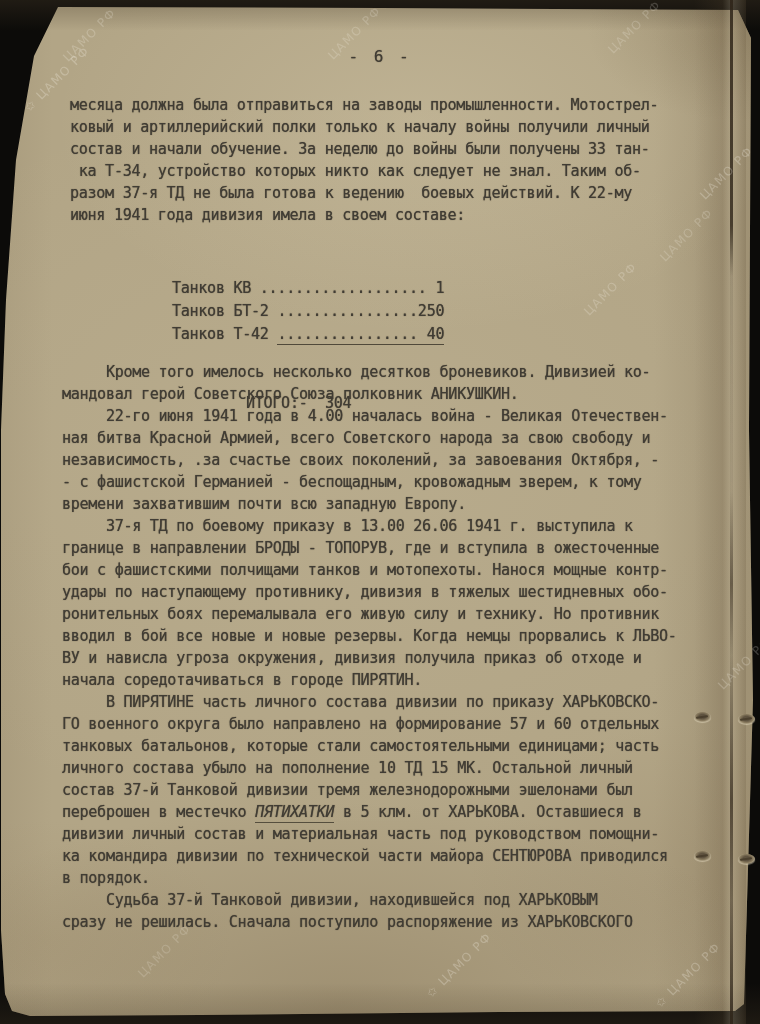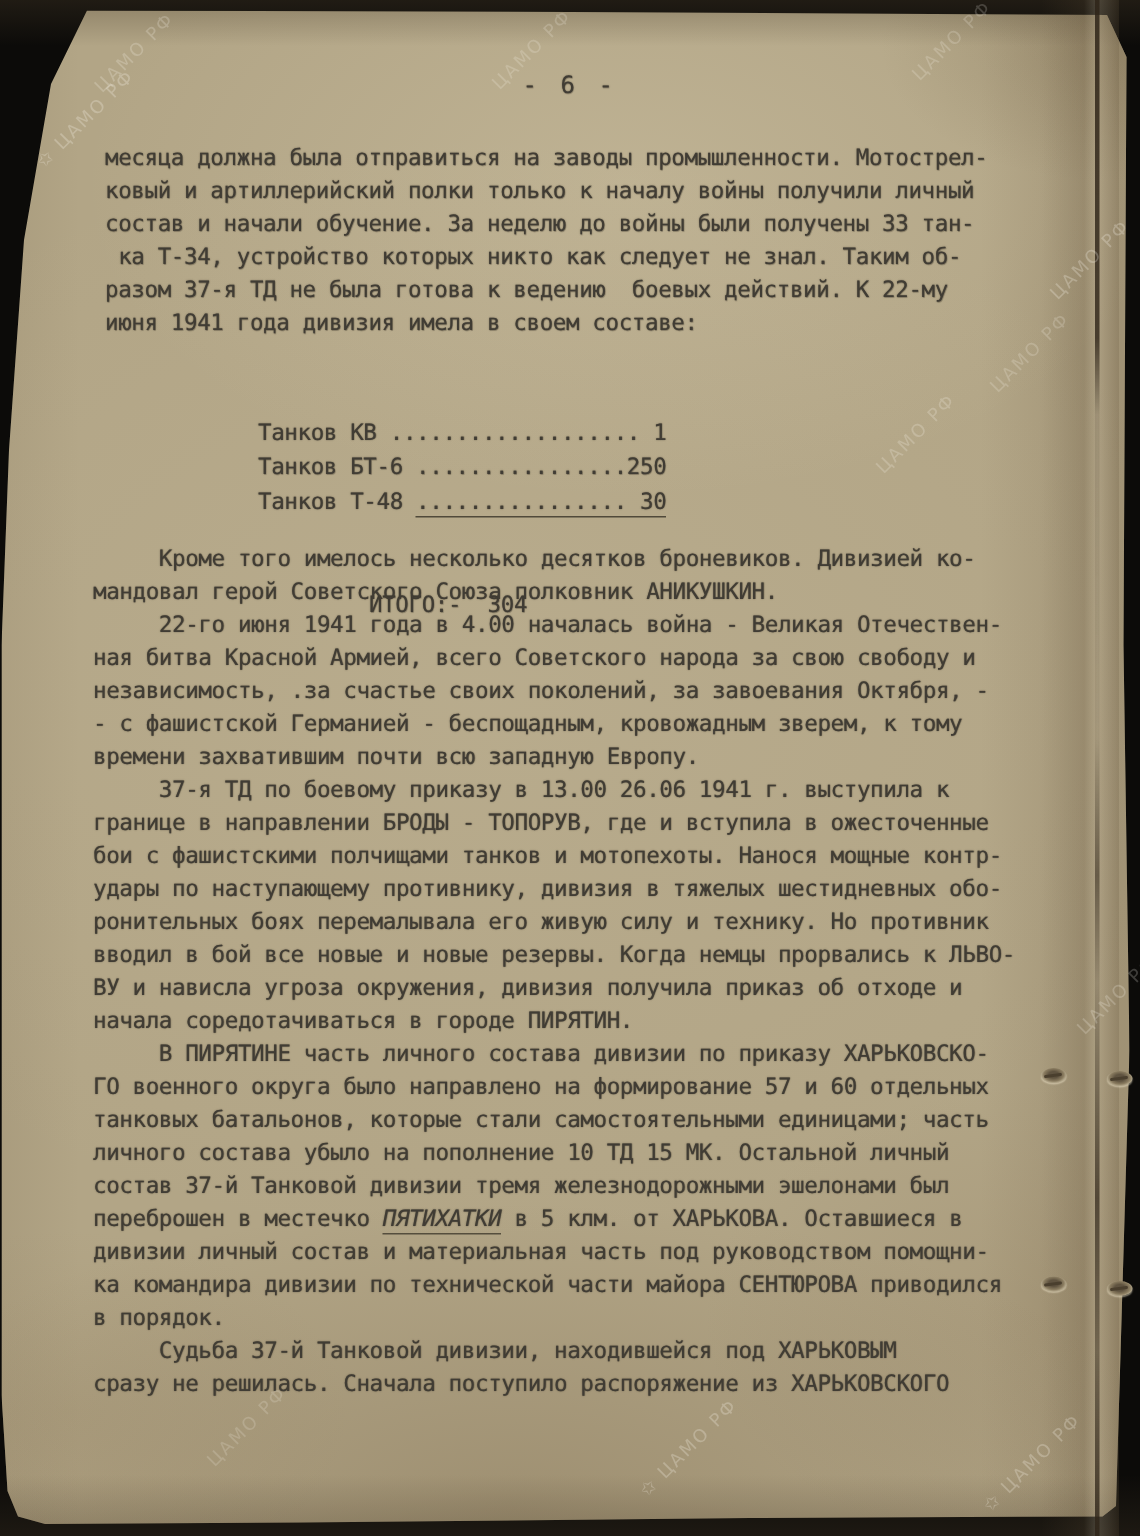--- a/index.html
+++ b/index.html
@@ -64,21 +64,21 @@
   <div id="paper"></div>
   <div id="paper-shade"></div>
   <div class="crease-soft"></div>
   <div class="crease" id="crease" style="left: 730px;"></div>
 
   <div class="tw" id="pagenum">- 6 -</div>
 
   <div class="tw" id="para1"><div>месяца должна была отправиться на заводы промышленности. Мотострел-</div><div>ковый и артиллерийский полки только к началу войны получили личный</div><div>состав и начали обучение. За неделю до войны были получены 33 тан-</div><div> ка Т-34, устройство которых никто как следует не знал. Таким об-</div><div>разом 37-я ТД не была готова к ведению  боевых действий. К 22-му</div><div>июня 1941 года дивизия имела в своем составе:</div></div>
 
   <div class="tw" id="tanktable">
-    <div id="tankrows"><div><span>Танков КВ </span><span>................... 1</span></div><div><span>Танков БТ-6 </span><span>................250</span></div><div><span>Танков Т-48 </span><span class="ul">................ 30</span></div></div>
+    <div id="tankrows"><div><span>Танков КВ </span><span>................... 1</span></div><div><span>Танков БТ-2 </span><span>................250</span></div><div><span>Танков Т-42 </span><span class="ul">................ 40</span></div></div>
     <div id="total-line">ИТОГО:-  304</div>
   </div>
 
   <div class="tw" id="bodytext"><div>     Кроме того имелось несколько десятков броневиков. Дивизией ко-</div><div>мандовал герой Советского Союза полковник АНИКУШКИН.</div><div>     22-го июня 1941 года в 4.00 началась война - Великая Отечествен-</div><div>ная битва Красной Армией, всего Советского народа за свою свободу и</div><div>независимость, .за счастье своих поколений, за завоевания Октября, -</div><div>- с фашистской Германией - беспощадным, кровожадным зверем, к тому</div><div>времени захватившим почти всю западную Европу.</div><div>     37-я ТД по боевому приказу в 13.00 26.06 1941 г. выступила к</div><div>границе в направлении БРОДЫ - ТОПОРУВ, где и вступила в ожесточенные</div><div>бои с фашистскими полчищами танков и мотопехоты. Нанося мощные контр-</div><div>удары по наступающему противнику, дивизия в тяжелых шестидневных обо-</div><div>ронительных боях перемалывала его живую силу и технику. Но противник</div><div>вводил в бой все новые и новые резервы. Когда немцы прорвались к ЛЬВО-</div><div>ВУ и нависла угроза окружения, дивизия получила приказ об отходе и</div><div>начала соредотачиваться в городе ПИРЯТИН.</div><div>     В ПИРЯТИНЕ часть личного состава дивизии по приказу ХАРЬКОВСКО-</div><div>ГО военного округа было направлено на формирование 57 и 60 отдельных</div><div>танковых батальонов, которые стали самостоятельными единицами; часть</div><div>личного состава убыло на пополнение 10 ТД 15 МК. Остальной личный</div><div>состав 37-й Танковой дивизии тремя железнодорожными эшелонами был</div><div>переброшен в местечко <span class="uword">ПЯТИХАТКИ</span> в 5 клм. от ХАРЬКОВА. Оставшиеся в</div><div>дивизии личный состав и материальная часть под руководством помощни-</div><div>ка командира дивизии по технической части майора СЕНТЮРОВА приводился</div><div>в порядок.</div><div>     Судьба 37-й Танковой дивизии, находившейся под ХАРЬКОВЫМ</div><div>сразу не решилась. Сначала поступило распоряжение из ХАРЬКОВСКОГО</div></div>
 
   <div id="wm-layer">
       <span class="wm" style="left: 55px; top: 28px; opacity: 0.748;">ЦАМО РФ</span>
       <span class="wm" style="left: 14px; top: 72px; opacity: 0.884;">✩ ЦАМО РФ</span>
       <span class="wm" style="left: 320px; top: 26px; opacity: 0.68;">ЦАМО РФ</span>
       <span class="wm" style="left: 600px; top: 20px; opacity: 0.68;">ЦАМО РФ</span>

